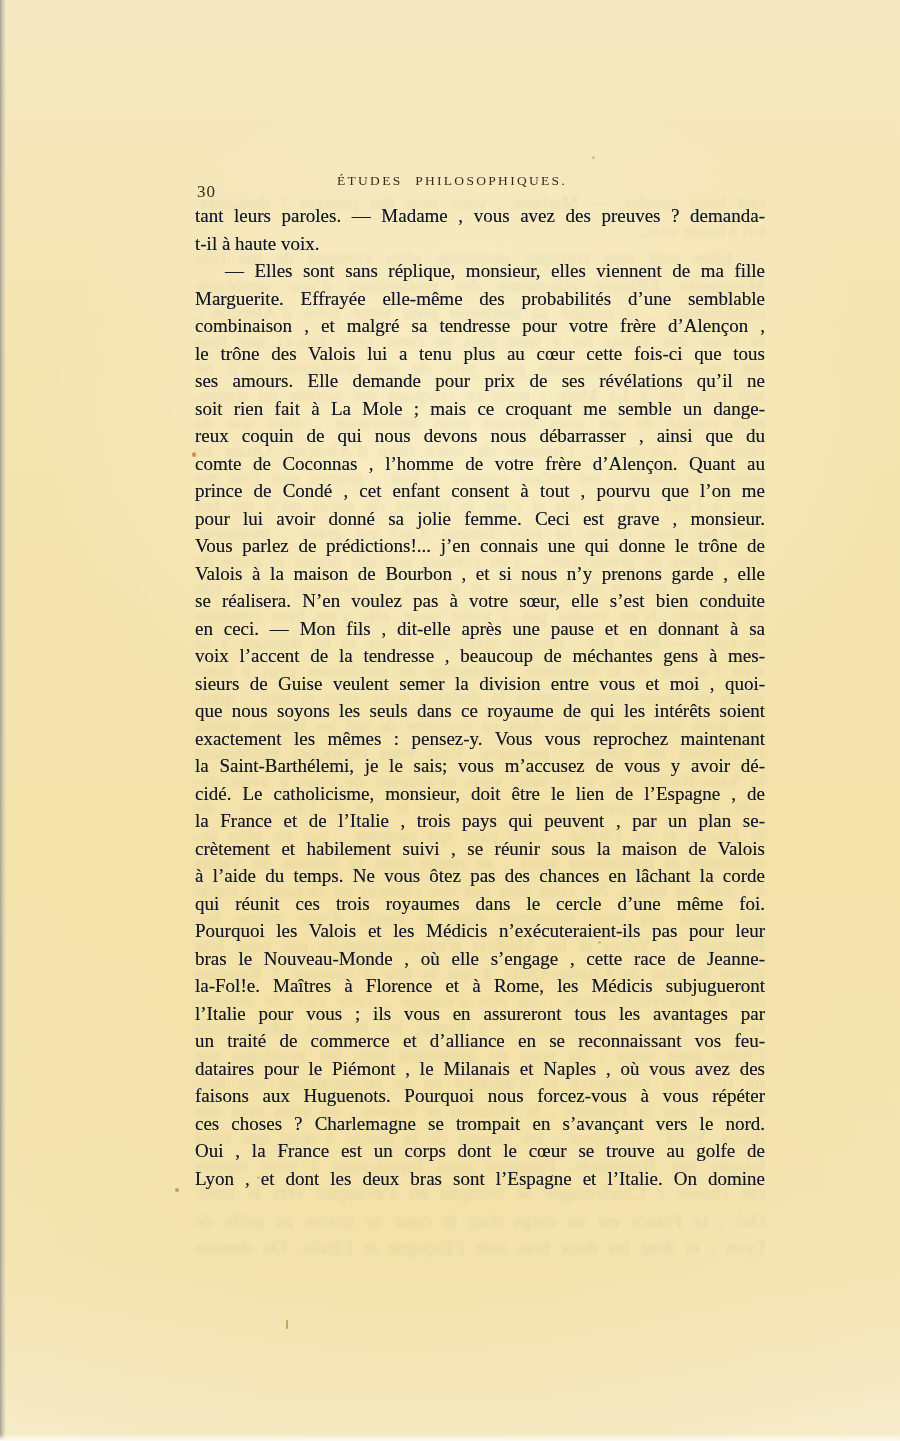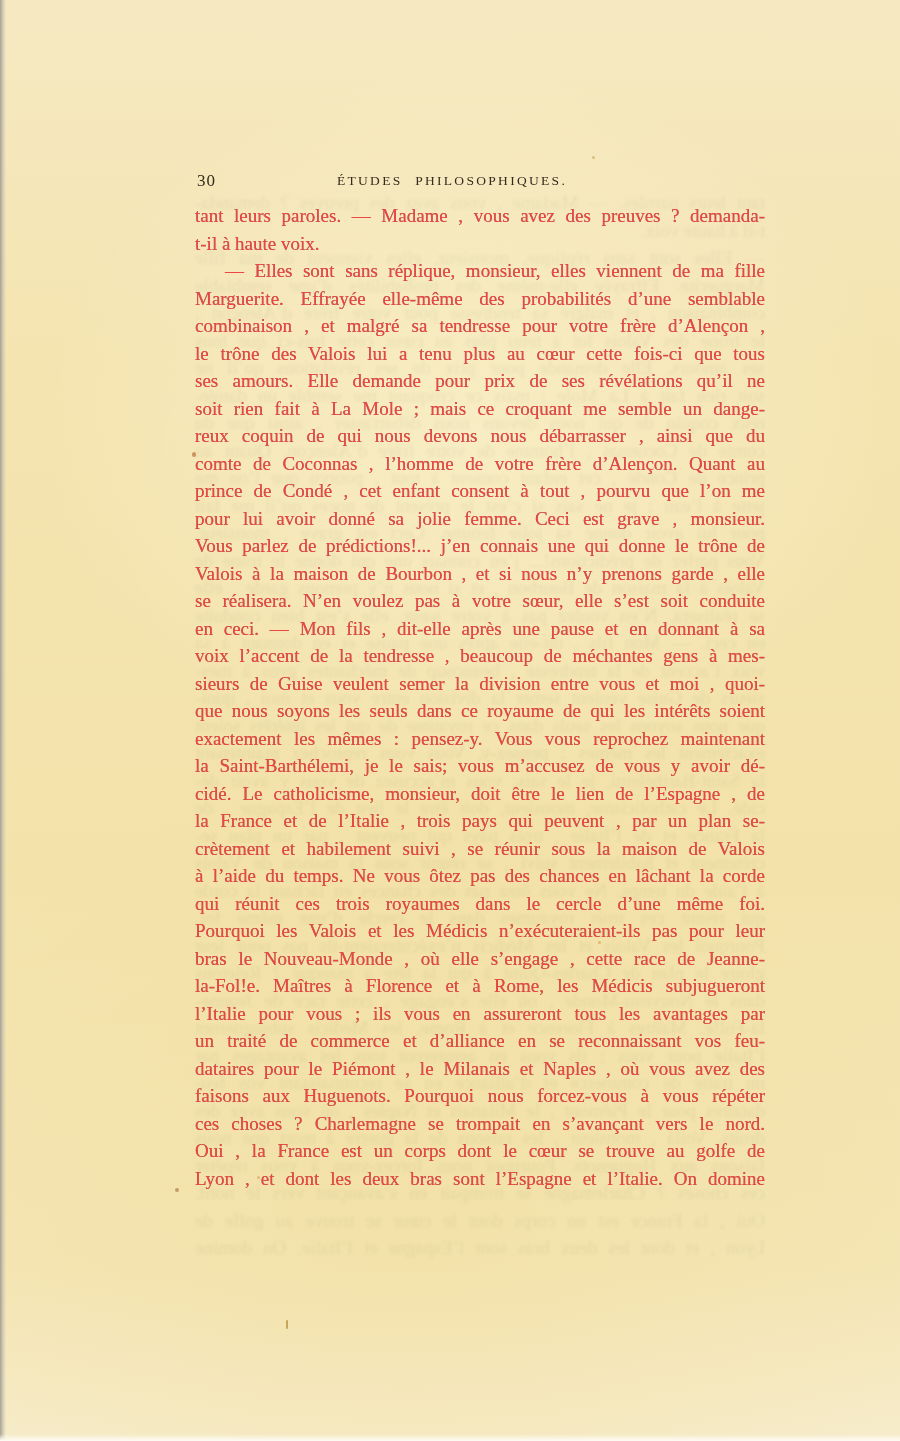--- a/index.html
+++ b/index.html
@@ -31,42 +31,42 @@
     background: linear-gradient(0deg, #fdfaf1 10%, rgba(253,250,241,0) 100%);
   }
   .header {
     position: absolute;
     top: 170px; left: 195px;
     width: 570px; height: 24px;
     color: #362c1d;
   }
   .page-number {
     position: absolute;
-    left: 2px; top: 1px;
+    left: 2px; top: 12px;
     font-size: 17px;
     letter-spacing: 1px;
   }
   .running-title {
     position: absolute;
     left: 50%; top: 3px;
     transform: translateX(-50%);
     margin-left: -28px;
     font-size: 13.5px;
     font-weight: normal;
     letter-spacing: 2.3px;
     word-spacing: 7px;
     white-space: nowrap;
   }
   .text-block {
     position: absolute;
     top: 202px; left: 195px;
     width: 570px;
     font-size: 19px;
     line-height: 27.5px;
-    color: #ef4444;
+    color: #0f172a;
     text-shadow: 0 0 0.6px rgba(46,37,21,0.55);
   }
   .line {
     white-space: normal;
     text-align: left;
     height: 27.5px;
     overflow: visible;
   }
   .line.just {
     text-align: justify;
@@ -157,21 +157,21 @@
     <div class="line just">combinaison , et malgré sa tendresse pour votre frère d’Alençon ,</div>
     <div class="line just">le trône des Valois lui a tenu plus au cœur cette fois-ci que tous</div>
     <div class="line just">ses amours. Elle demande pour prix de ses révélations qu’il ne</div>
     <div class="line just">soit rien fait à La Mole ; mais ce croquant me semble un dange-</div>
     <div class="line just">reux coquin de qui nous devons nous débarrasser , ainsi que du</div>
     <div class="line just">comte de Coconnas , l’homme de votre frère d’Alençon. Quant au</div>
     <div class="line just">prince de Condé , cet enfant consent à tout , pourvu que l’on me</div>
     <div class="line just">pour lui avoir donné sa jolie femme. Ceci est grave , monsieur.</div>
     <div class="line just">Vous parlez de prédictions!... j’en connais une qui donne le trône de</div>
     <div class="line just">Valois à la maison de Bourbon , et si nous n’y prenons garde , elle</div>
-    <div class="line just">se réalisera. N’en voulez pas à votre sœur, elle s’est soit conduite</div>
+    <div class="line just">se réalisera. N’en voulez pas à votre sœur, elle s’est bien conduite</div>
     <div class="line just">en ceci. — Mon fils , dit-elle après une pause et en donnant à sa</div>
     <div class="line just">voix l’accent de la tendresse , beaucoup de méchantes gens à mes-</div>
     <div class="line just">sieurs de Guise veulent semer la division entre vous et moi , quoi-</div>
     <div class="line just">que nous soyons les seuls dans ce royaume de qui les intérêts soient</div>
     <div class="line just">exactement les mêmes : pensez-y. Vous vous reprochez maintenant</div>
     <div class="line just">la Saint-Barthélemi, je le sais; vous m’accusez de vous y avoir dé-</div>
     <div class="line just">cidé. Le catholicisme, monsieur, doit être le lien de l’Espagne , de</div>
     <div class="line just">la France et de l’Italie , trois pays qui peuvent , par un plan se-</div>
     <div class="line just">crètement et habilement suivi , se réunir sous la maison de Valois</div>
     <div class="line just">à l’aide du temps. Ne vous ôtez pas des chances en lâchant la corde</div>

